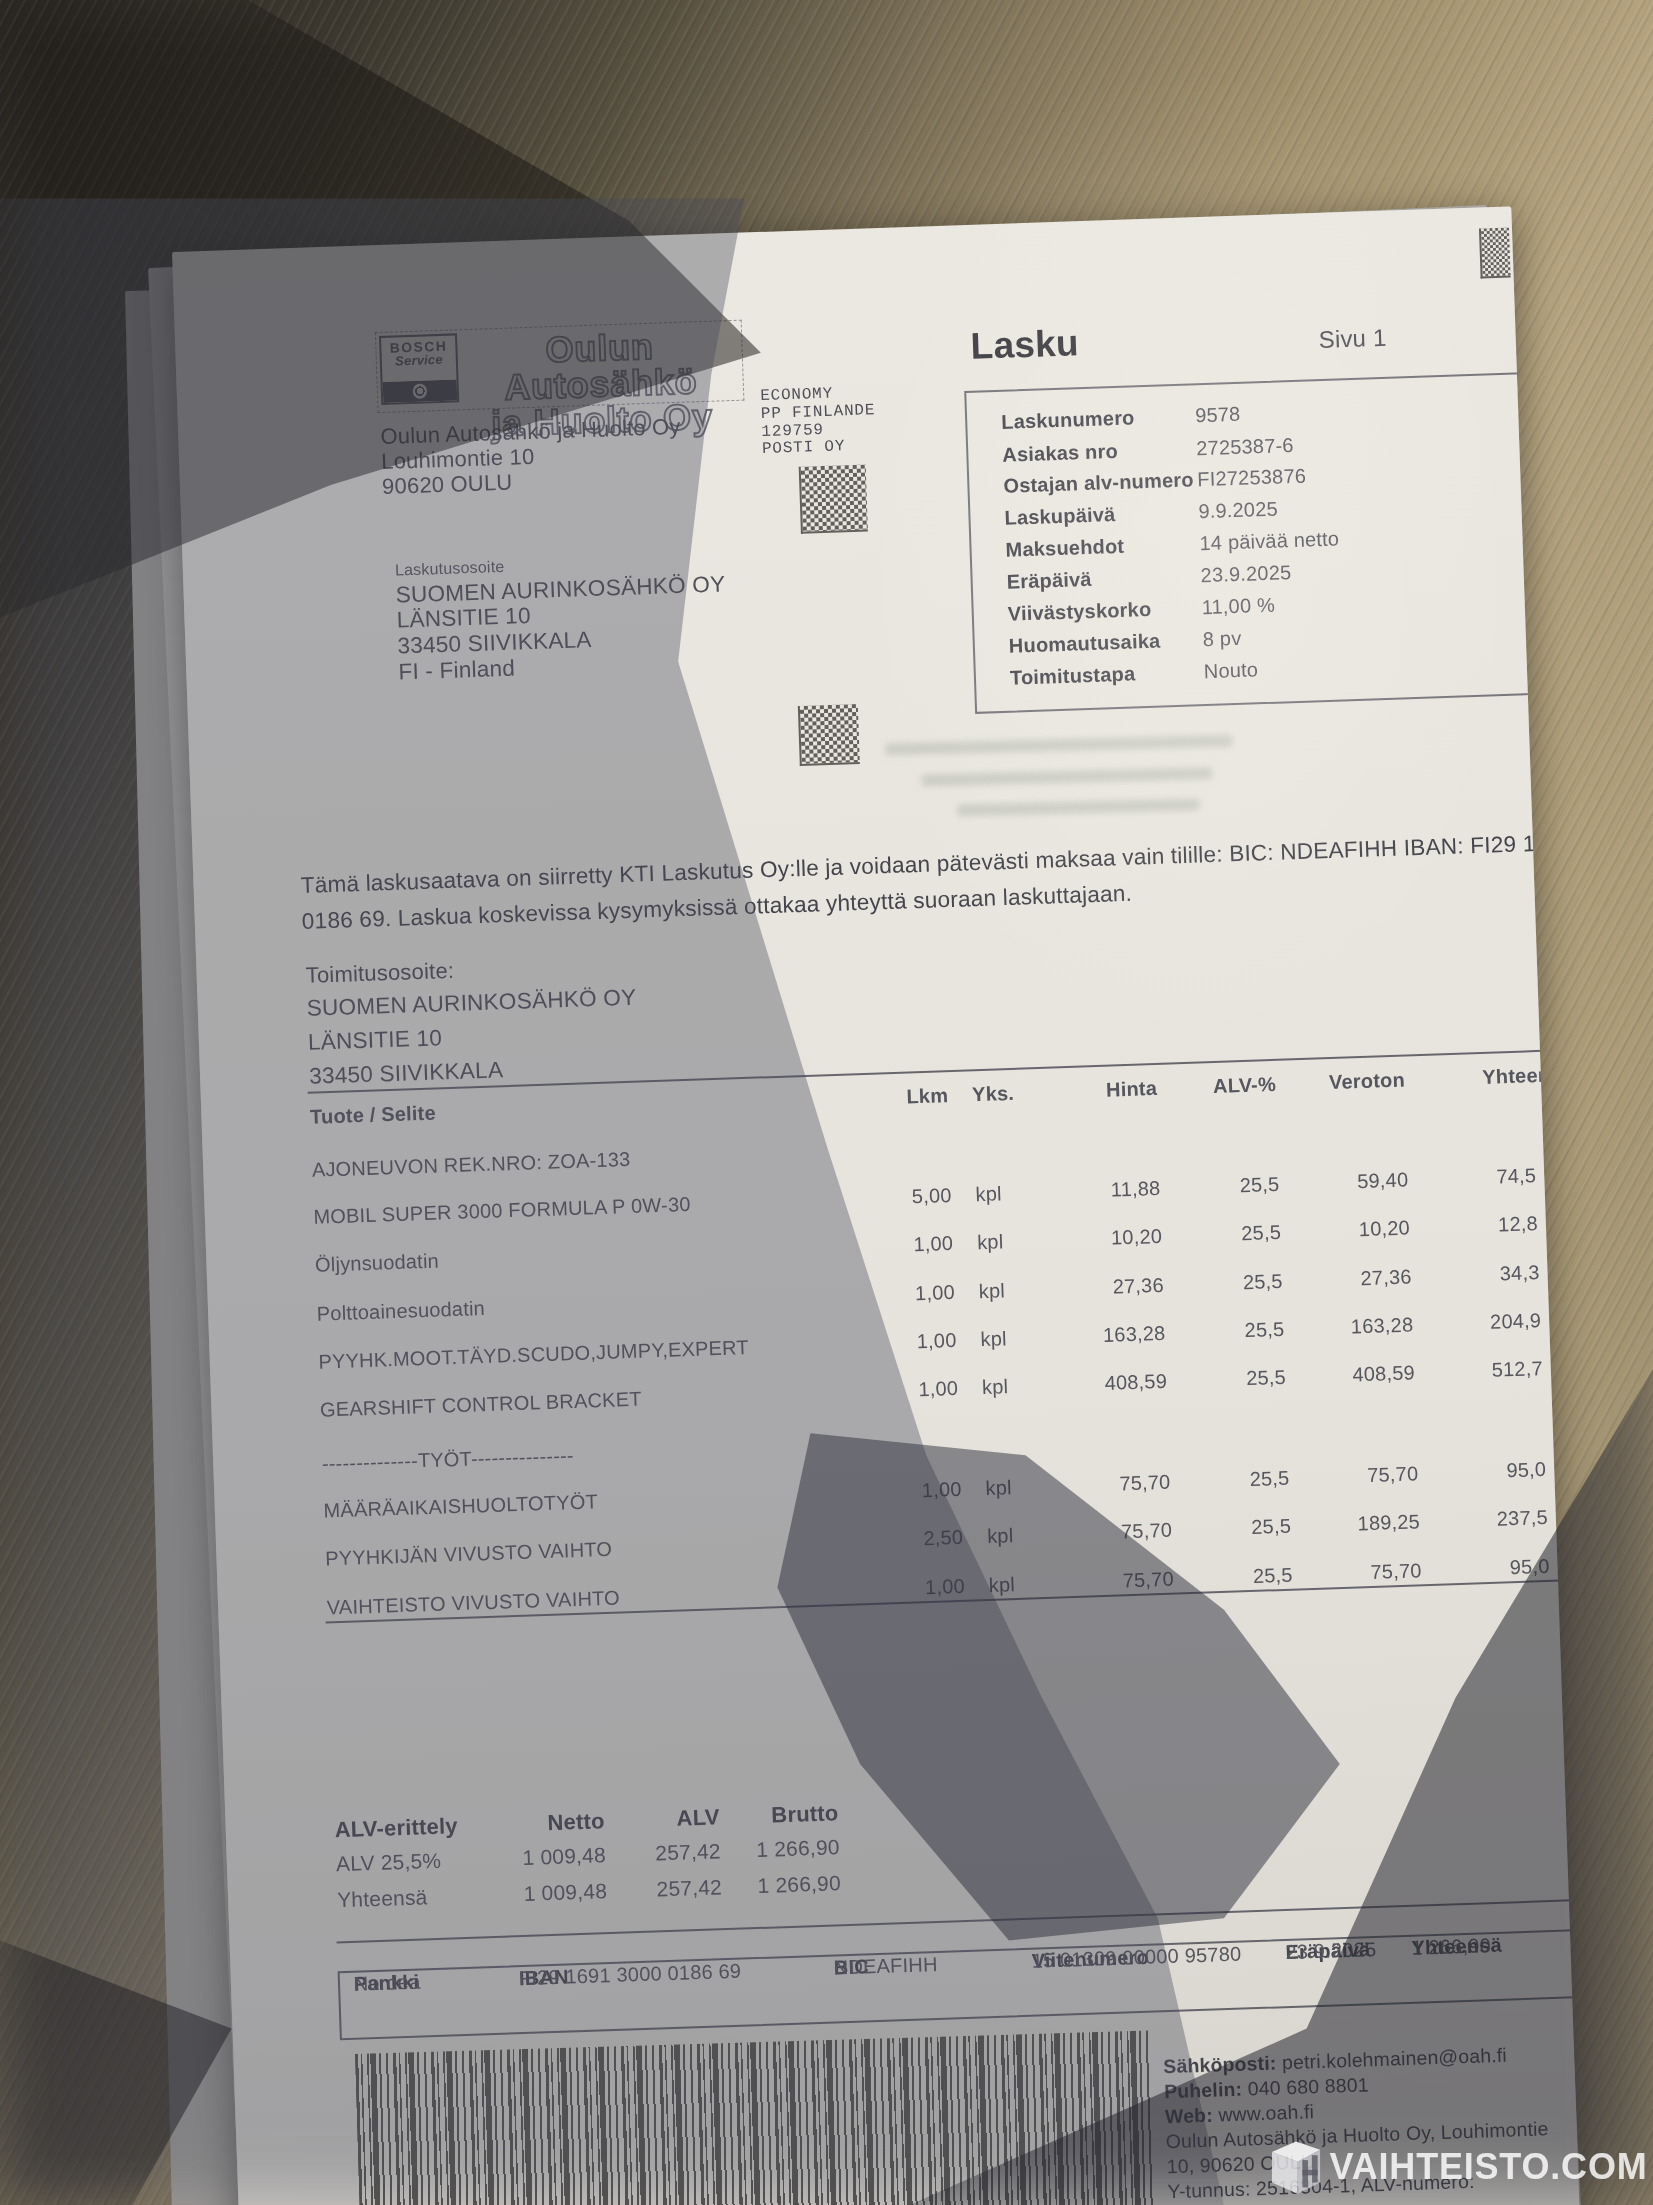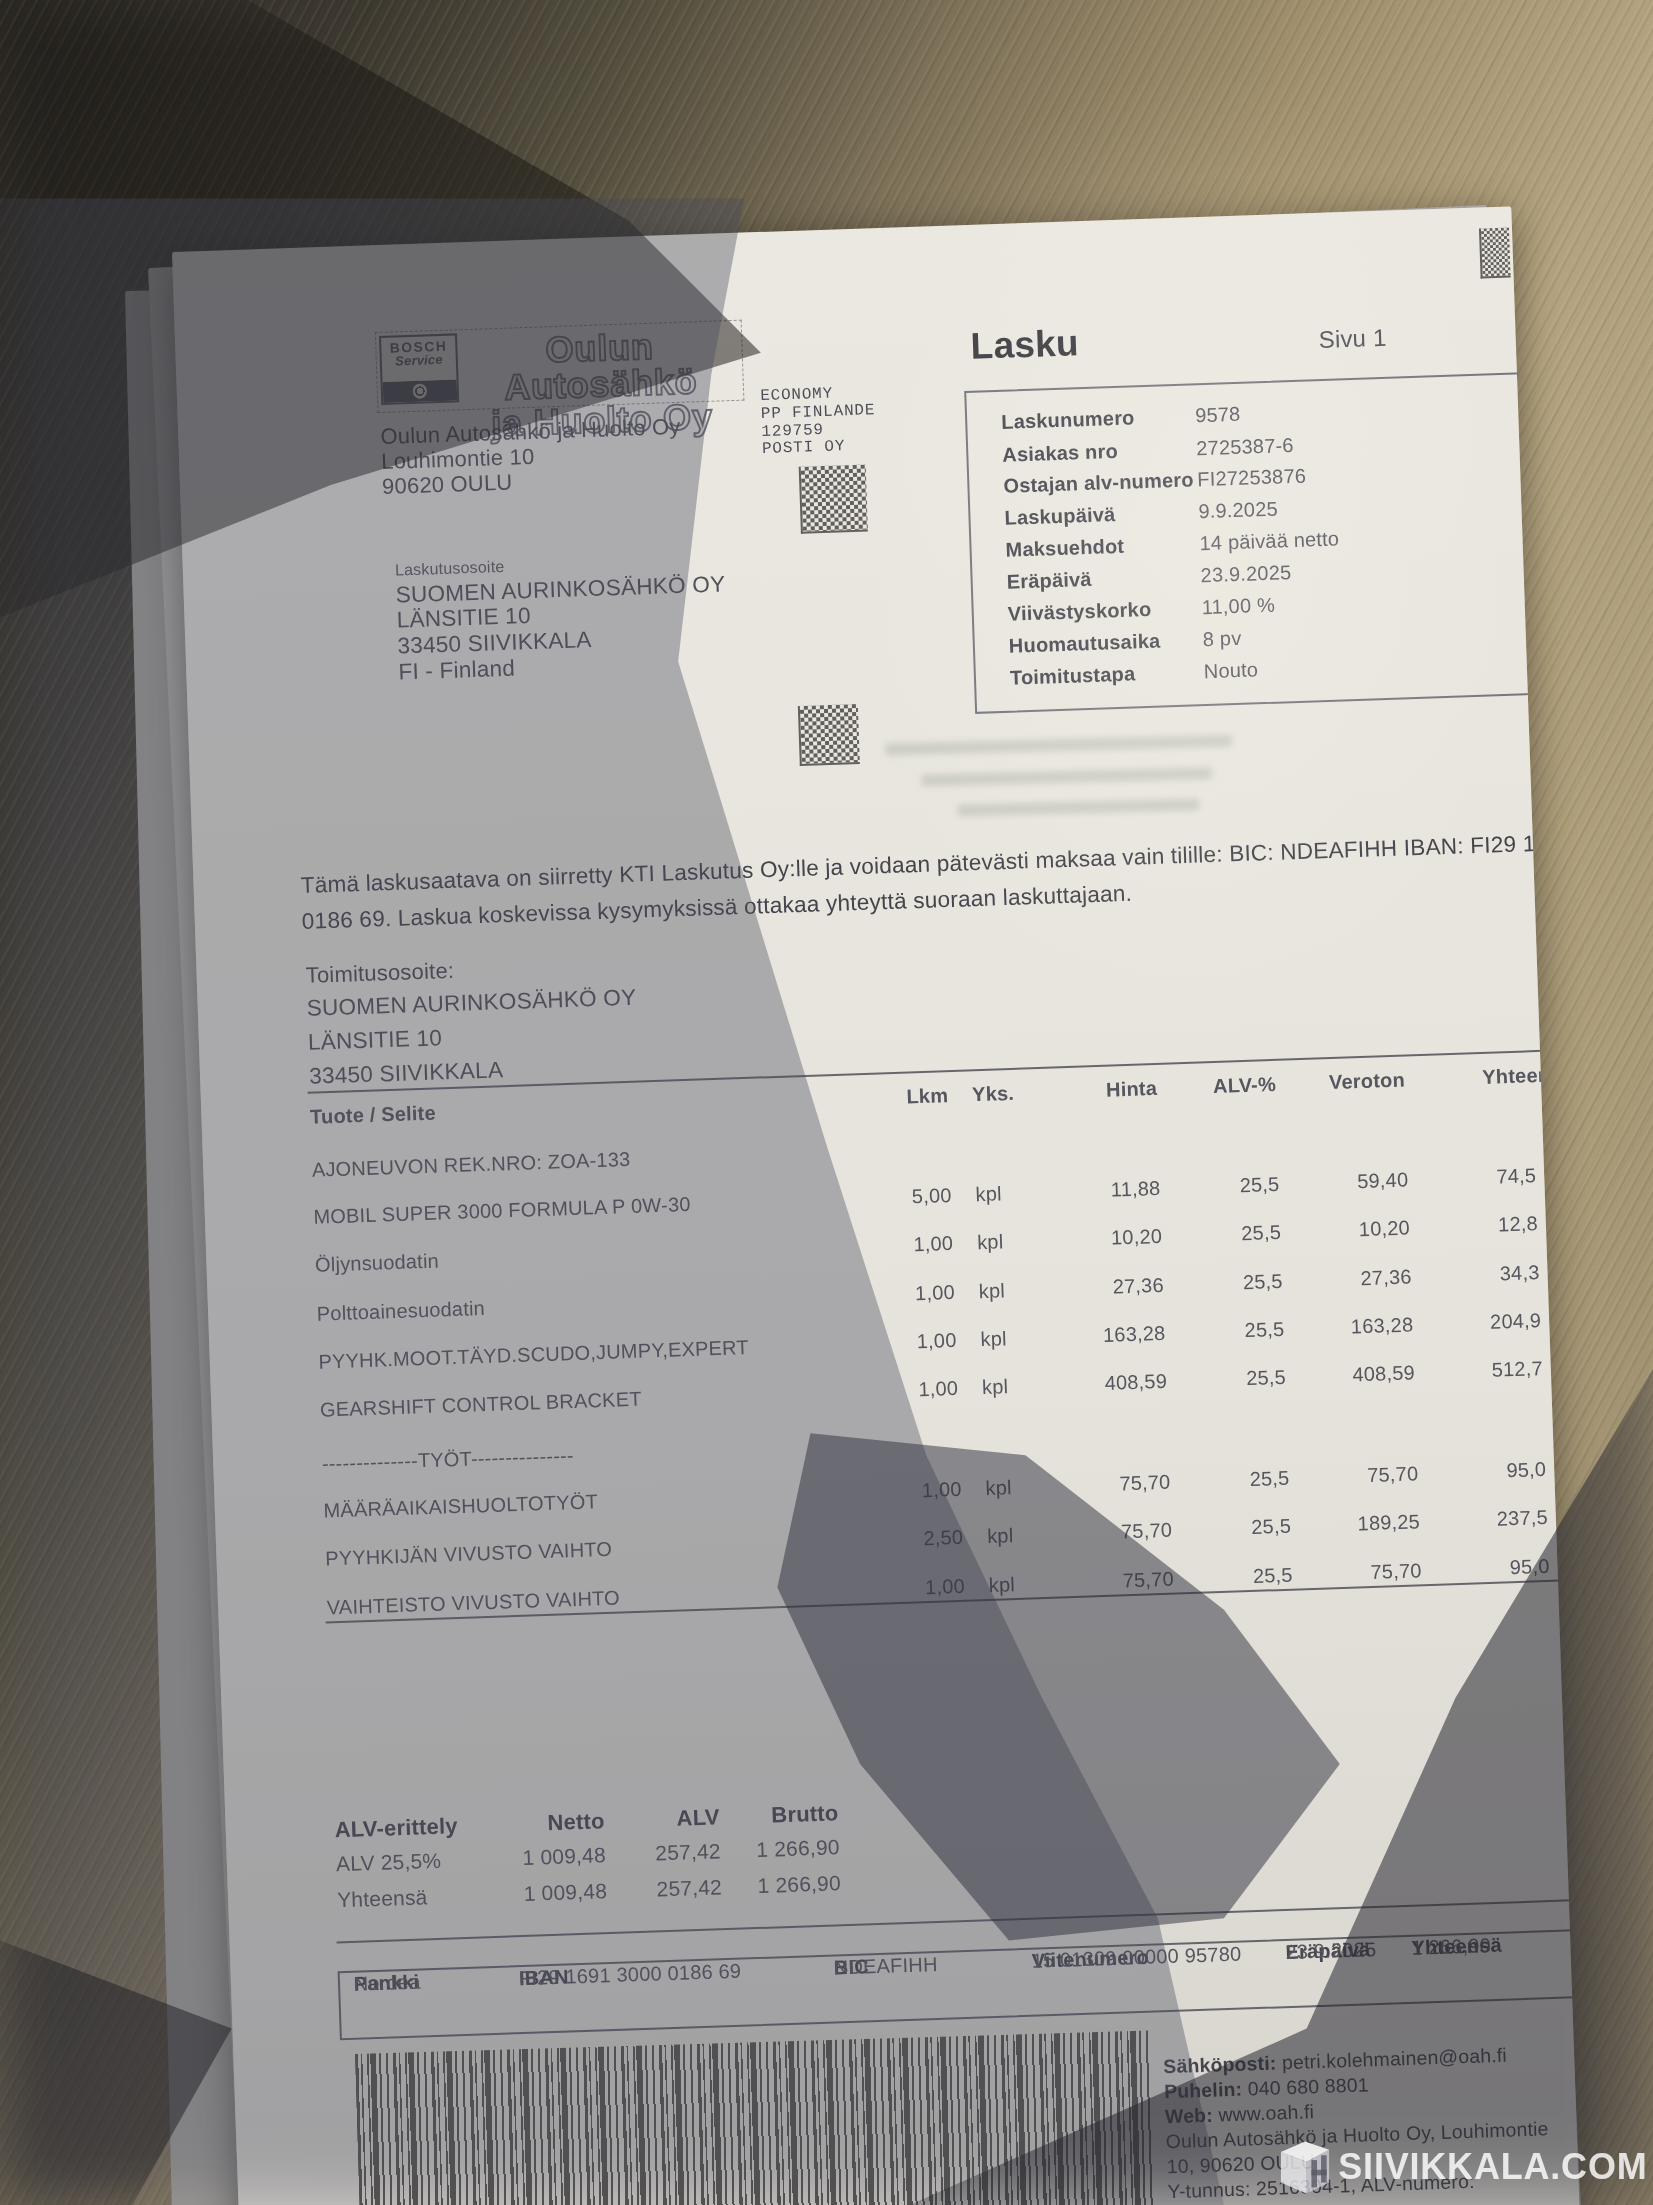--- a/index.html
+++ b/index.html
@@ -346,15 +346,15 @@
 
 <div class="watermark">
   <svg width="58" height="61" viewBox="0 0 72 76">
     <polygon points="6,20 36,7 66,17 38,32" fill="rgba(255,255,255,0.85)"></polygon>
     <polygon points="6,20 38,32 38,72 6,58" fill="rgba(236,236,240,0.8)"></polygon>
     <polygon points="38,32 66,17 66,58 38,72" fill="rgba(210,210,218,0.75)"></polygon>
     <rect x="44" y="30" width="7" height="34" fill="rgba(90,90,100,0.8)"></rect>
     <rect x="56" y="24" width="7" height="34" fill="rgba(90,90,100,0.8)"></rect>
     <rect x="44" y="42" width="19" height="7" fill="rgba(90,90,100,0.8)"></rect>
   </svg>
-  <span class="wm-text">SIIVIKKALA.COM</span>
+  <span class="wm-text">VAIHTEISTO.COM</span>
 </div>
 
 
 </body></html>

